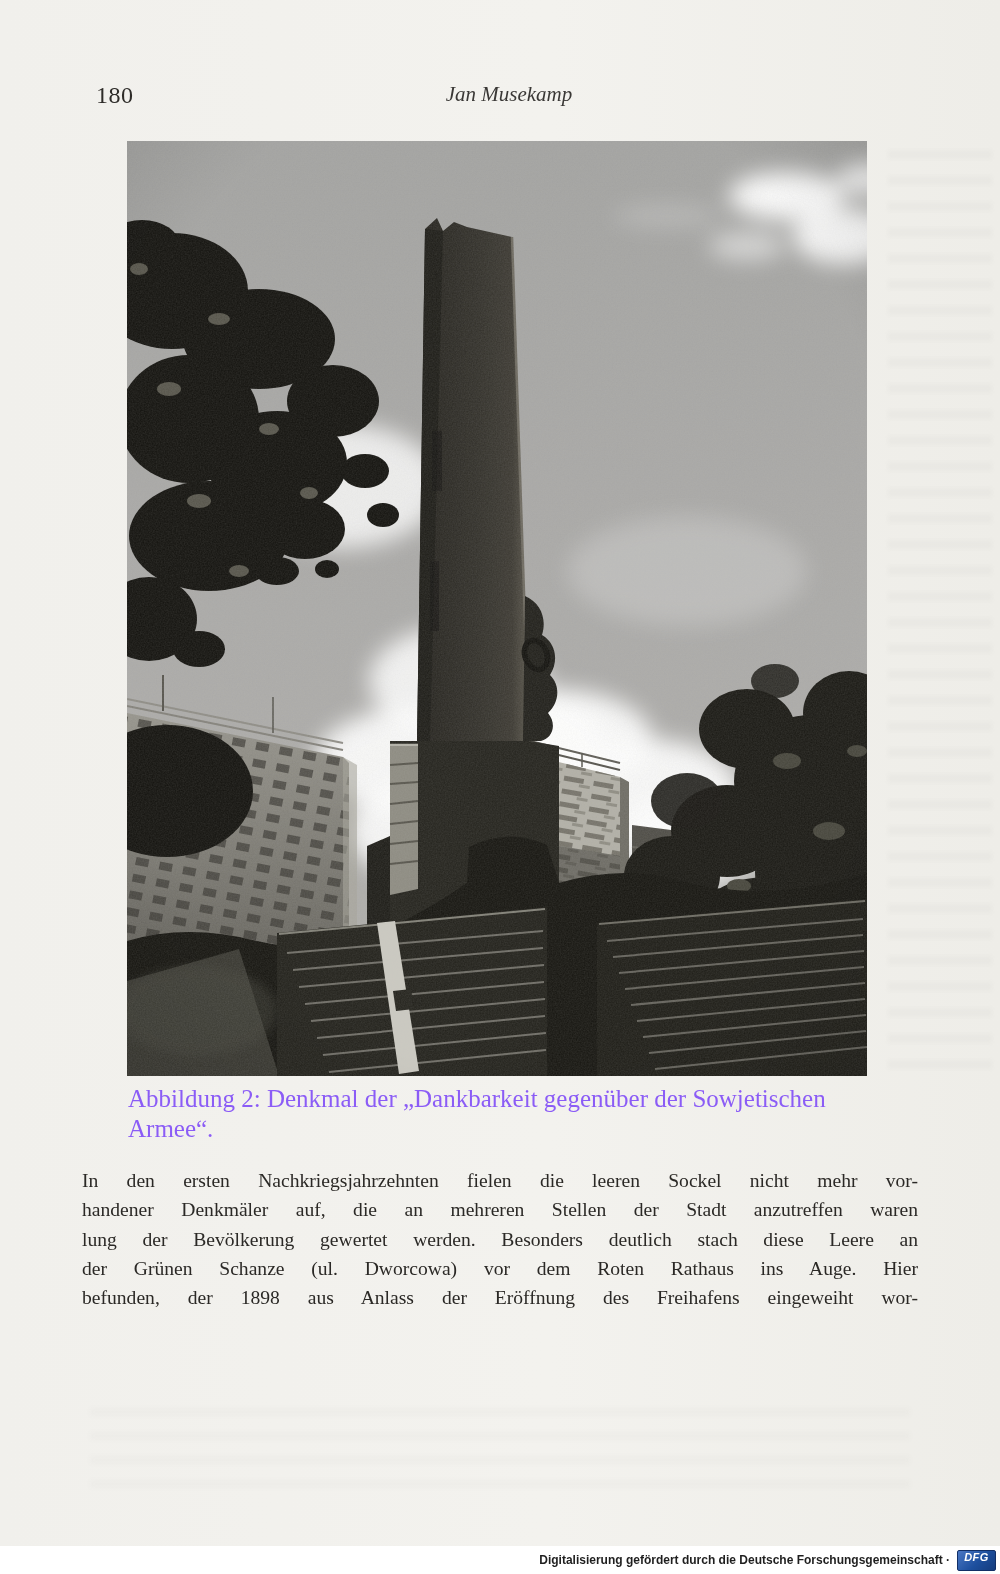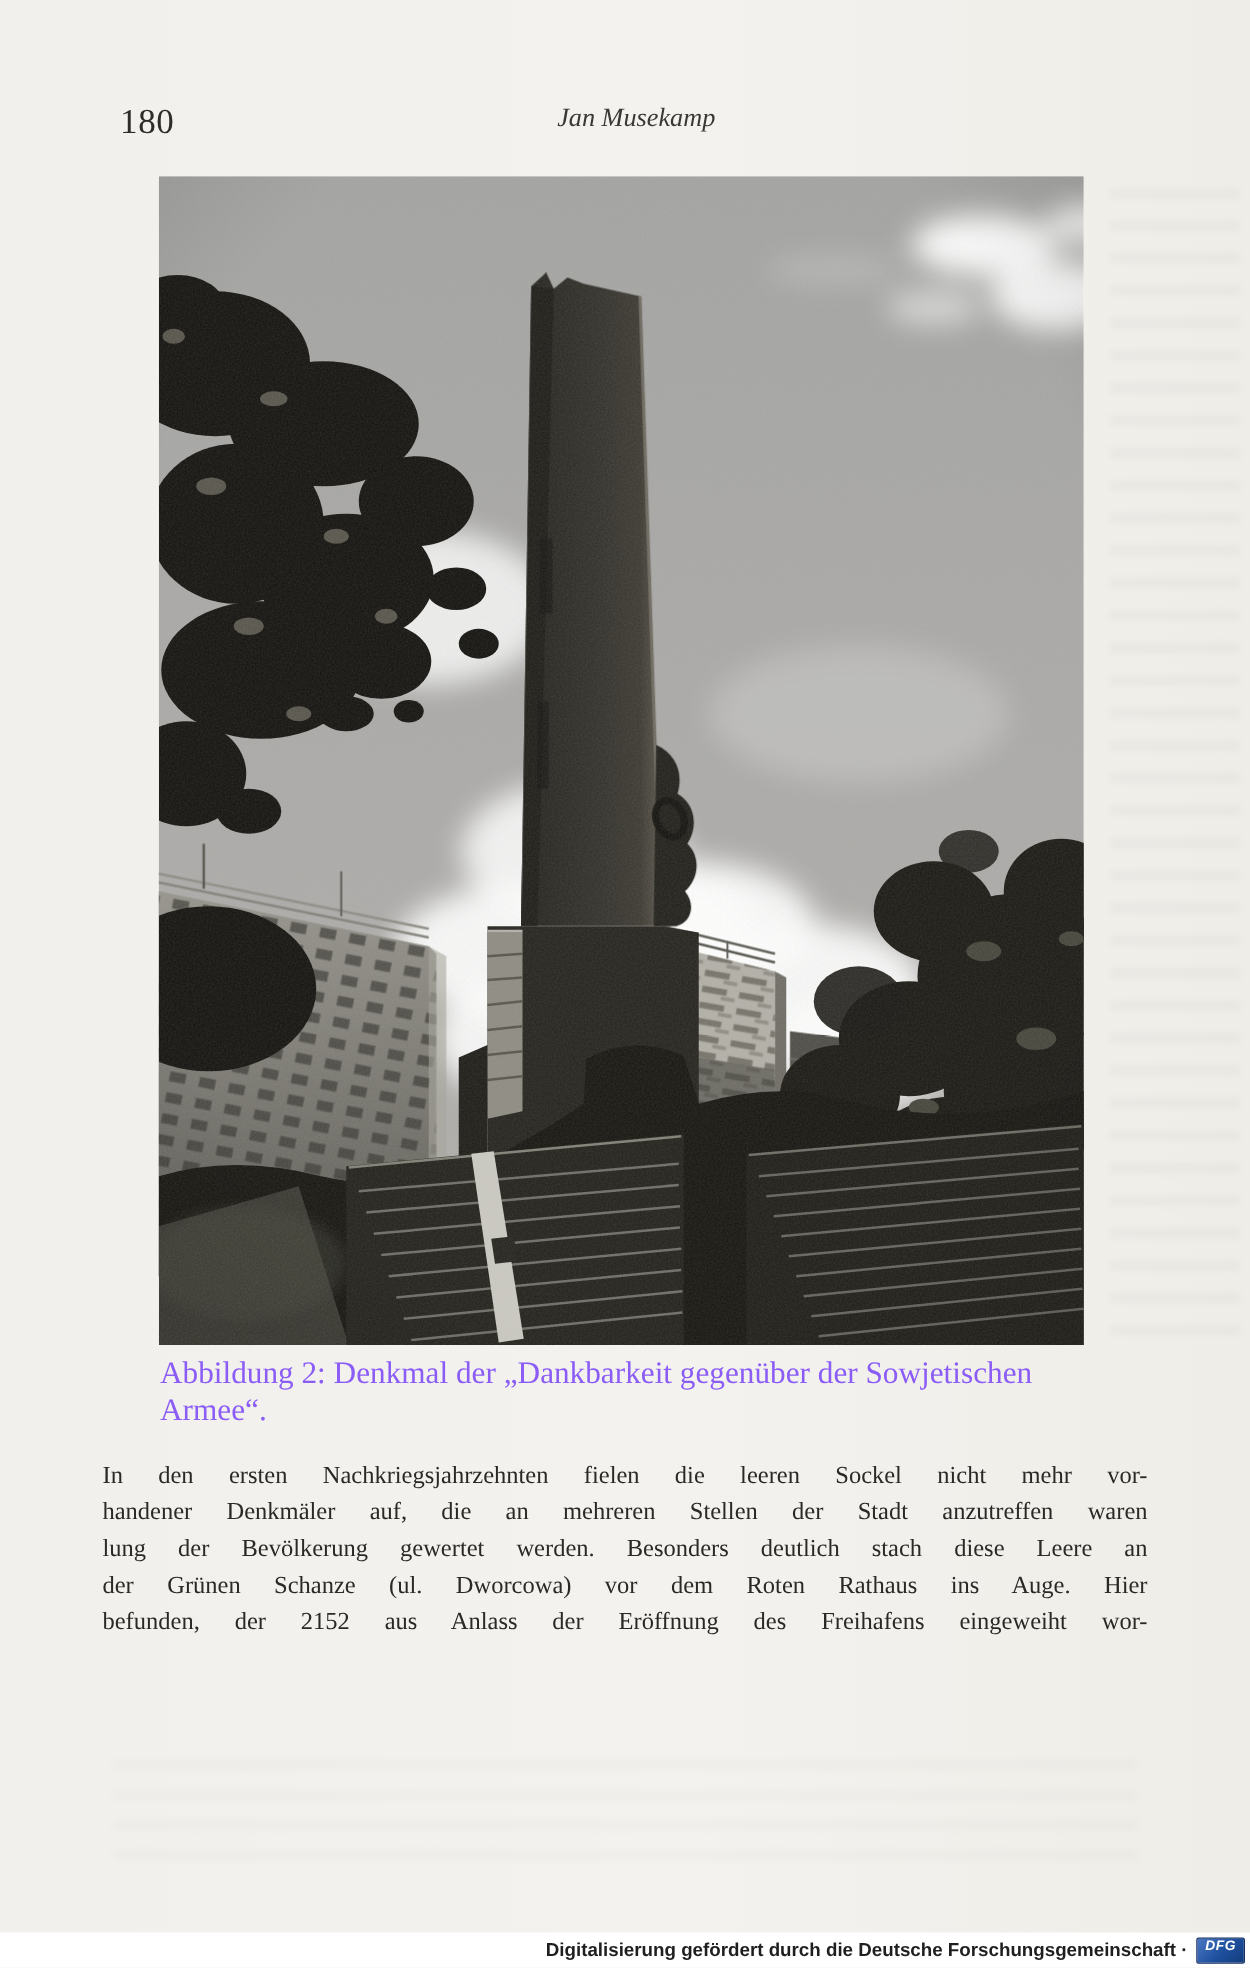--- a/index.html
+++ b/index.html
@@ -1,35 +1,35 @@
 <!DOCTYPE html>
 <html><head>
 <meta charset="utf-8">
 <style>
   html,body{margin:0;padding:0;}
   body{
     width:1000px;height:1574px;position:relative;
     background:linear-gradient(90deg,#f1f0ec 0%,#f3f2ee 55%,#eeede8 100%);
     font-family:"Liberation Serif",serif;color:#2e2c29;overflow:hidden;
   }
-  .pagenum{position:absolute;left:96px;top:82px;font-size:28px;letter-spacing:.5px;}
+  .pagenum{position:absolute;left:96px;top:82px;font-size:24px;letter-spacing:.5px;}
   .running-header{position:absolute;left:0;top:82px;width:986px;text-align:center;
     font-size:21px;font-style:italic;color:#3a3836;padding-left:16px;}
   .photo-wrap{position:absolute;left:127px;top:141px;width:740px;height:935px;}
   .photo-wrap svg{display:block;}
   .caption{position:absolute;left:128px;top:1084px;width:745px;font-size:25px;line-height:30px;color:#8b5cf6;font-family:Liberation Serif, serif;}
   .bodytext{position:absolute;left:82px;top:1166px;width:836px;font-size:19.6px;color:#2b2926;}
   .bodytext .line{height:29.3px;line-height:29.3px;text-align:justify;text-align-last:justify;white-space:nowrap;}
   .ghost{position:absolute;right:8px;top:150px;width:104px;height:930px;filter:blur(2px);opacity:.5;
     background:repeating-linear-gradient(180deg,rgba(140,140,135,.10) 0 9px,rgba(0,0,0,0) 9px 26px);}
   .ghost2{position:absolute;left:90px;top:1408px;width:820px;height:80px;filter:blur(2.5px);opacity:.4;
     background:repeating-linear-gradient(180deg,rgba(140,140,135,.10) 0 8px,rgba(0,0,0,0) 8px 24px);}
   .footer{position:absolute;left:0;bottom:0;width:1000px;height:28px;background:#ffffff;
     display:flex;align-items:center;justify-content:flex-end;gap:7px;padding-right:4px;box-sizing:border-box;}
-  .footer-text{font-family:"Liberation Sans",sans-serif;font-size:15px;font-weight:bold;color:#1f1f1f;}
+  .footer-text{font-family:"Liberation Sans",sans-serif;font-size:12px;font-weight:bold;color:#1f1f1f;}
   .dfg{width:37px;height:19px;border-radius:2px;display:flex;justify-content:center;
     background:linear-gradient(135deg,#4a77c4 0%,#1d4f9e 55%,#153c7d 100%);
     border:1px solid #122f66;color:#ffffff;font-family:"Liberation Sans",sans-serif;
     font-size:11px;font-weight:bold;font-style:italic;letter-spacing:.5px;}
 </style>
 </head>
 <body>
 
 <div>
 
@@ -246,21 +246,21 @@
 
   <div class="caption">
     <div>Abbildung 2: Denkmal der „Dankbarkeit gegenüber der Sowjetischen Armee“.</div>
   </div>
 
   <div class="bodytext">
     <div class="line">In den ersten Nachkriegsjahrzehnten fielen die leeren Sockel nicht mehr vor-</div>
     <div class="line">handener Denkmäler auf, die an mehreren Stellen der Stadt anzutreffen waren</div>
     <div class="line">lung der Bevölkerung gewertet werden. Besonders deutlich stach diese Leere an</div>
     <div class="line">der Grünen Schanze (ul. Dworcowa) vor dem Roten Rathaus ins Auge. Hier</div>
-    <div class="line">befunden, der 2152 aus Anlass der Eröffnung des Freihafens eingeweiht wor-</div>
+    <div class="line">befunden, der 1898 aus Anlass der Eröffnung des Freihafens eingeweiht wor-</div>
   </div>
 
   <div class="footer">
     <span class="footer-text">Digitalisierung gefördert durch die Deutsche Forschungsgemeinschaft ·</span>
     <span class="dfg">
       <span>DFG</span>
     </span>
   </div>
 
 </div>

